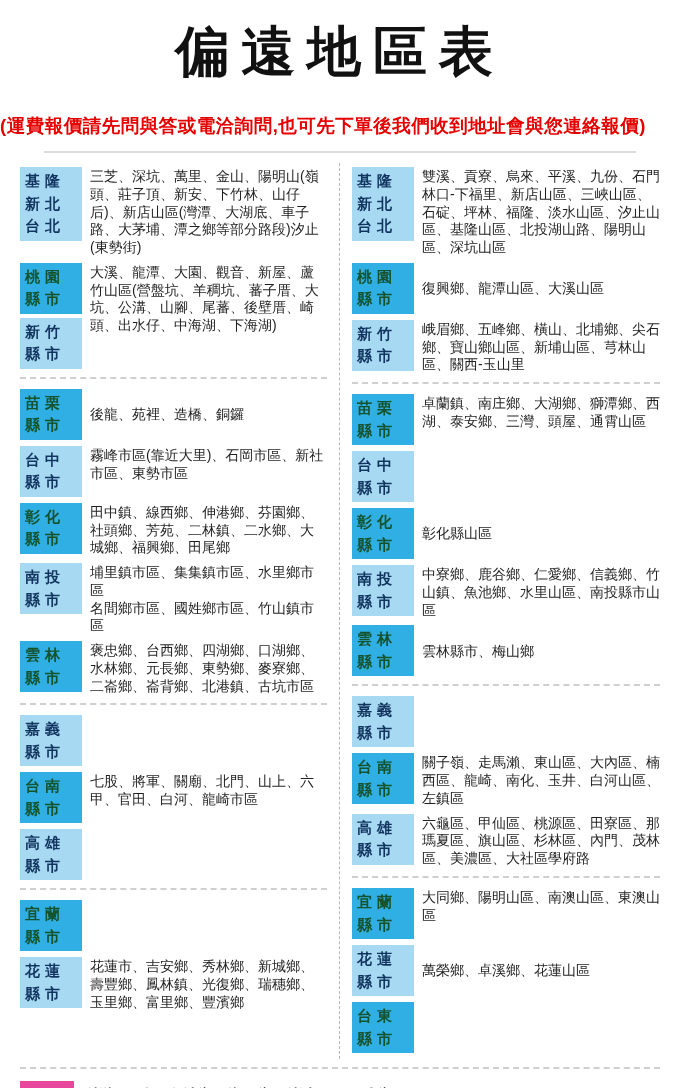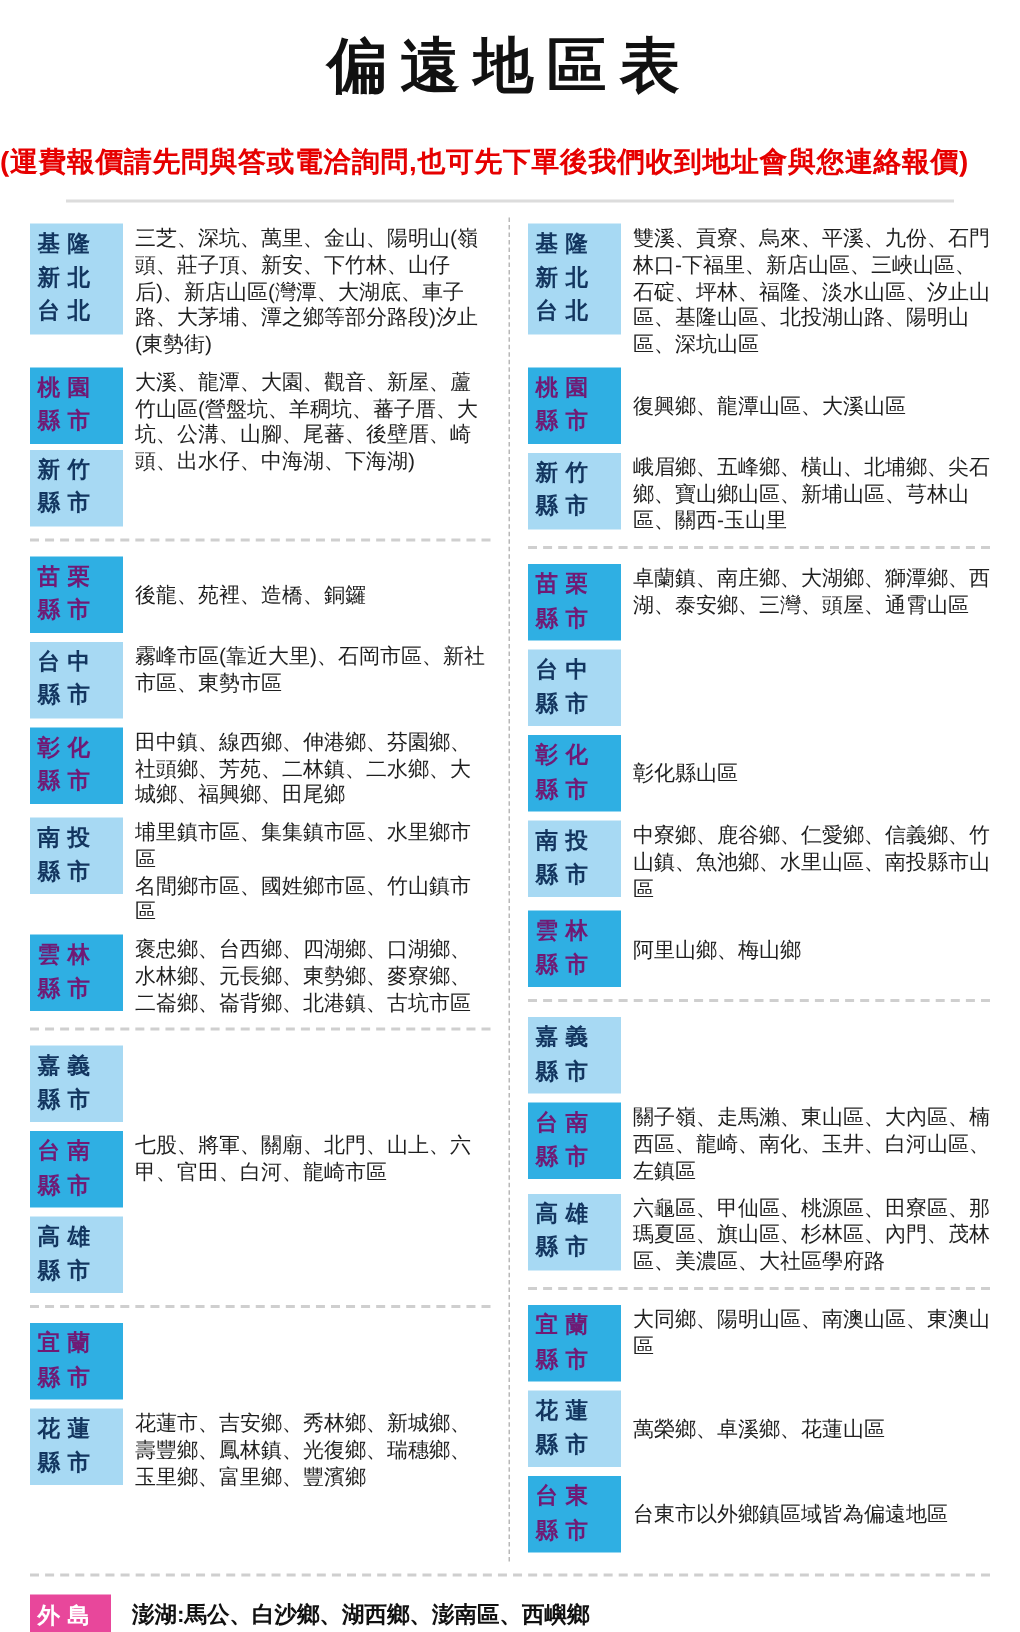--- a/index.html
+++ b/index.html
@@ -6,21 +6,21 @@
   html, body { width: 680px; background: #ffffff; }
   body {
     height: 1088px;
     overflow: hidden;
     font-family: "Liberation Sans", "DejaVu Sans", sans-serif;
   }
   .page { width: 680px; padding-top: 10px; }
 
   .title {
     text-align: center;
-    font-size: 40px;
+    font-size: 54px;
     font-weight: 900;
     letter-spacing: 0.22em;
     color: #111;
     margin-top: 6px;
   }
   .subtitle {
     font-size: 18.5px;
     font-weight: bold;
     color: var(--red, #e60000);
     margin-top: 24px;
@@ -48,21 +48,21 @@
   .label {
     width: 62px;
     padding: 3px 5px;
     font-size: 15px;
     font-weight: bold;
     line-height: 1.5;
     letter-spacing: 5px;
     word-break: break-all;
   }
   .label.light  { background: var(--light, #a7d9f3);  color: var(--dark, #12355f); }
-  .label.bright { background: var(--bright, #2fafe3); color: #701a75; }
+  .label.bright { background: var(--bright, #2fafe3); color: #14532d; }
 
   .cell-text {
     flex: 1;
     font-size: 14px;
     line-height: 1.27;
     color: #1f1f1f;
     white-space: pre-line;
     padding-top: 1px;
     word-break: break-all;
   }
@@ -217,21 +217,21 @@
         <div class="row">
           <div class="labels">
             <div class="label light">南投縣市</div>
           </div>
           <div class="cell-text">中寮鄉、鹿谷鄉、仁愛鄉、信義鄉、竹山鎮、魚池鄉、水里山區、南投縣市山區</div>
         </div>
         <div class="row center">
           <div class="labels">
             <div class="label bright">雲林縣市</div>
           </div>
-          <div class="cell-text">阿里山鄉、梅山鄉</div>
+          <div class="cell-text">雲林縣市、梅山鄉</div>
         </div>
         <div class="group-divider"></div>
         <div class="row">
           <div class="labels">
             <div class="label light">嘉義縣市</div>
           </div>
         </div>
         <div class="row">
           <div class="labels">
             <div class="label bright">台南縣市</div>
@@ -254,21 +254,20 @@
         <div class="row center">
           <div class="labels">
             <div class="label light">花蓮縣市</div>
           </div>
           <div class="cell-text">萬榮鄉、卓溪鄉、花蓮山區</div>
         </div>
         <div class="row center">
           <div class="labels">
             <div class="label bright">台東縣市</div>
           </div>
-          <div class="cell-text">台東市以外鄉鎮區域皆為偏遠地區</div>
         </div>
       </div>
   </div>
 
   <div class="footer-divider"></div>
   <div class="footer">
       <div class="frow">
         <div class="flabel magenta">外島區域</div>
         <div class="fcontent">澎湖:馬公、白沙鄉、湖西鄉、澎南區、西嶼鄉
 澎湖離島:鳥嶼、花嶼、東吉、吉貝、七美、望安、桶盤、將軍、虎井</div>

